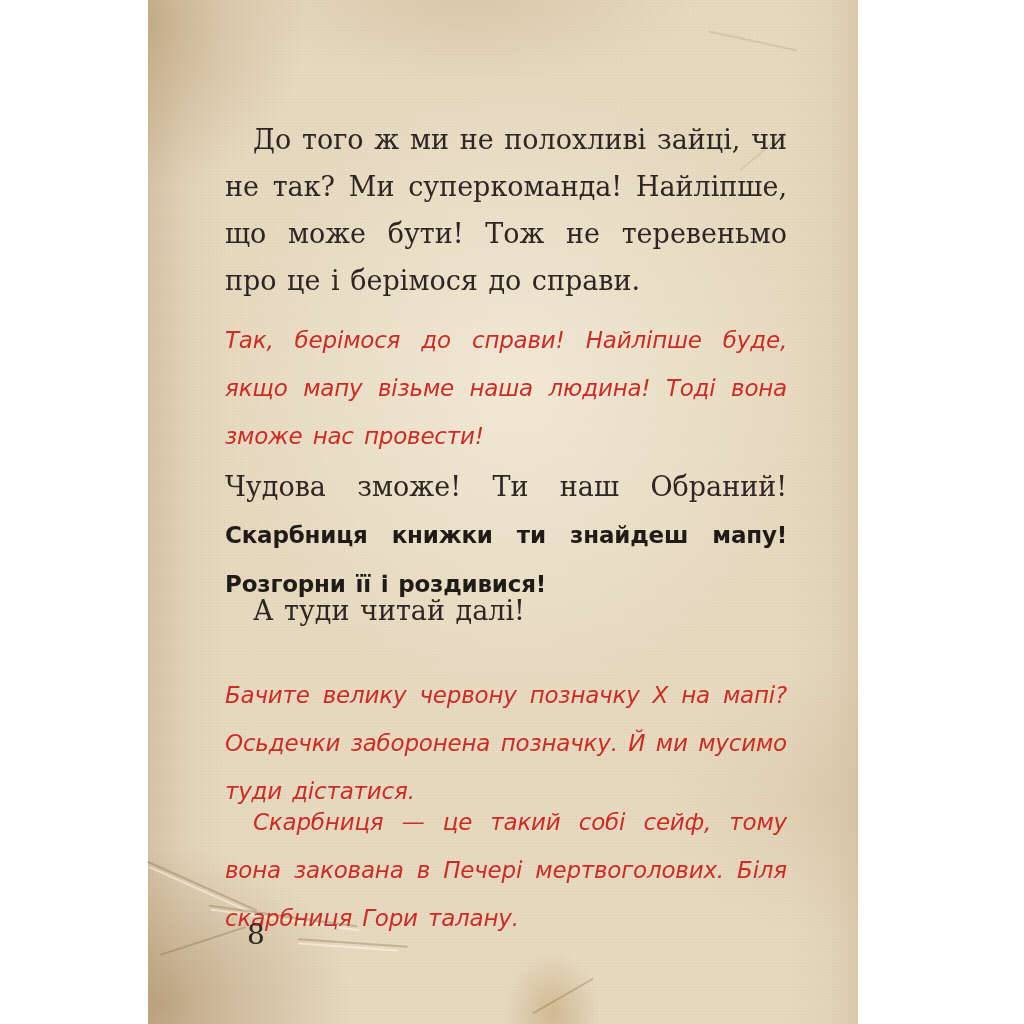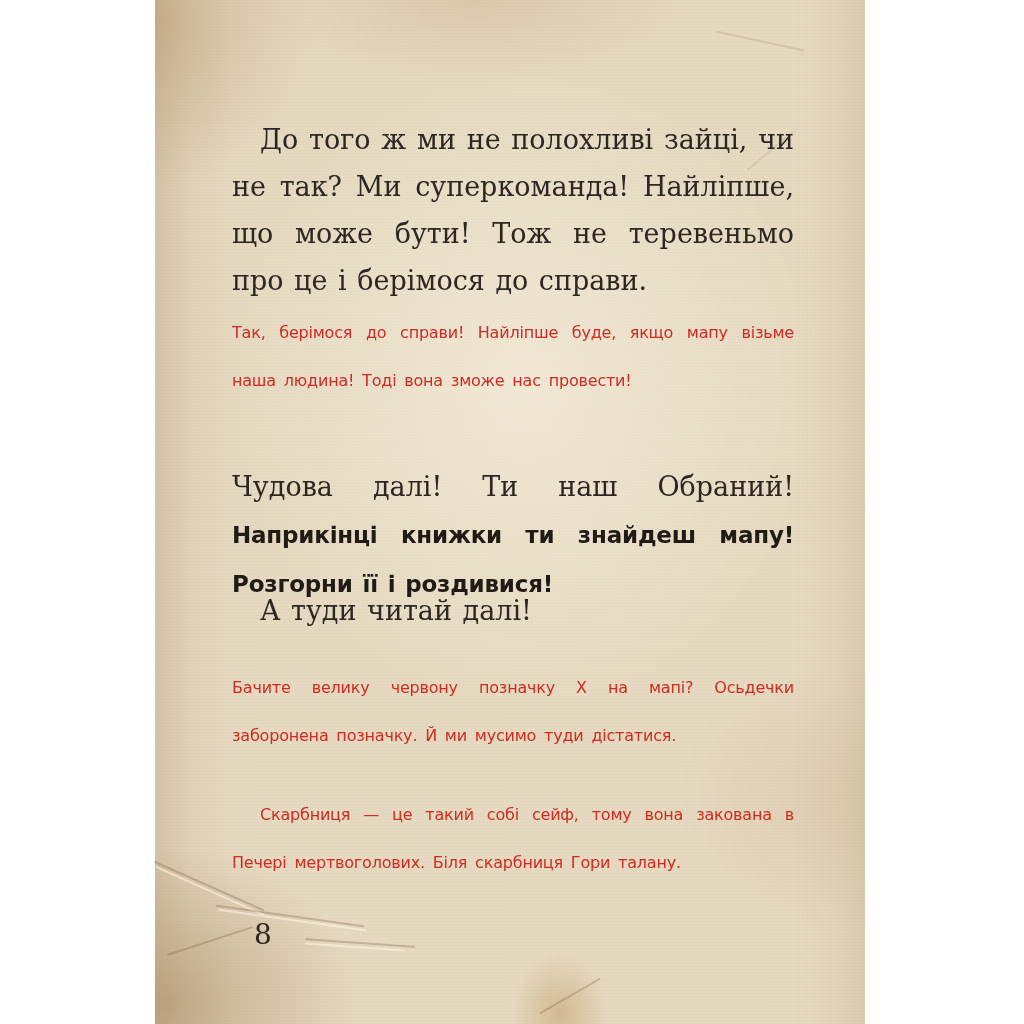--- a/index.html
+++ b/index.html
@@ -8,21 +8,21 @@
     width: 1024px;
     height: 1024px;
     background: #ffffff;
     overflow: hidden;
     font-family: "DejaVu Serif", "Liberation Serif", serif;
   }
 
   
   .page {
     position: absolute;
-    left: 155px;
+    left: 148px;
     top: 0;
     width: 710px;
     height: 1024px;
     background-color: #e6d8be;
     background-image:
       
       radial-gradient(ellipse 60% 45% at 52% 38%, rgba(255,250,238,0.45), rgba(255,250,238,0) 70%),
       
       radial-gradient(ellipse 30% 22% at 0% 2%, rgba(168,132,86,0.38), rgba(168,132,86,0) 75%),
       
@@ -64,25 +64,26 @@
   .serif {
     font-family: "DejaVu Serif", "Liberation Serif", serif;
     font-size: 27px;
     line-height: 47px;
     color: #2e2622;
     word-spacing: 2px;
   }
 
   .hand-red {
     font-family: "DejaVu Sans", "Liberation Sans", sans-serif;
-    font-size: 16px;
+    font-size: 23px;
     line-height: 48px;
     color: #cd2c25;
     letter-spacing: -0.2px;
     word-spacing: 3px;
+    font-style: italic;
   }
 
   .hand-black-bold {
     font-family: "DejaVu Sans", "Liberation Sans", sans-serif;
     font-weight: bold;
     font-size: 23px;
     color: #201b17;
     letter-spacing: -0.2px;
   }
 
@@ -118,21 +119,21 @@
   <div class="crease dark" style="left:150px; top:942px; width:110px; height:2px; transform:rotate(4deg);"></div>
   <div class="crease light" style="left:150px; top:946px; width:100px; height:2px; transform:rotate(4deg);"></div>
   <div class="crease dark" style="left:380px; top:995px; width:70px;  height:2px; transform:rotate(-30deg);"></div>
   <div class="crease dark" style="left:560px; top:40px;  width:90px;  height:2px; transform:rotate(12deg); opacity:.5;"></div>
   <div class="crease dark" style="left:585px; top:150px; width:60px;  height:2px; transform:rotate(-40deg); opacity:.4;"></div>
 
   <p class="para serif indent p1">До того ж ми не полохливі зайці, чи не так? Ми суперкоманда! Найліпше, що може бути! Тож не теревеньмо про це і берімося до справи.</p>
 
   <p class="para hand-red p2">Так, берімося до справи! Найліпше буде, якщо мапу візьме наша людина! Тоді вона зможе нас провести!</p>
 
-  <p class="para serif p3"><span>Чудова далі! Ти наш Обраний! </span><span class="hand-black-bold">Наприкінці книжки ти знайдеш мапу! Розгорни її і роздивися!</span></p>
+  <p class="para serif p3"><span>Чудова зможе! Ти наш Обраний! </span><span class="hand-black-bold">Скарбниця книжки ти знайдеш мапу! Розгорни її і роздивися!</span></p>
 
   <p class="para serif indent p4">А туди читай далі!</p>
 
   <p class="para hand-red p5">Бачите велику червону позначку Х на мапі? Осьдечки заборонена позначку. Й ми мусимо туди дістатися.</p>
 
   <p class="para hand-red indent p6">Скарбниця — це такий собі сейф, тому вона закована в Печері мертвоголових. Біля скарбниця Гори талану.</p>
 
   <div class="page-number">8</div>
 </div>
 

